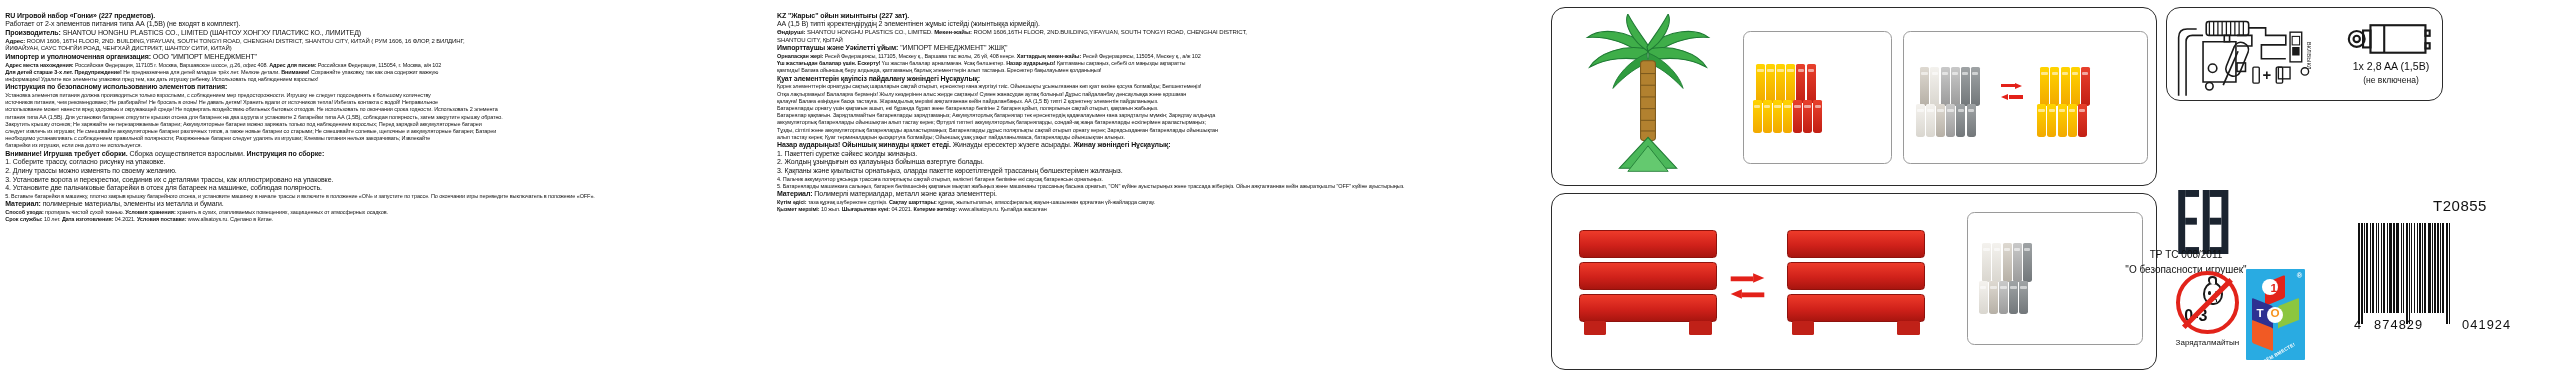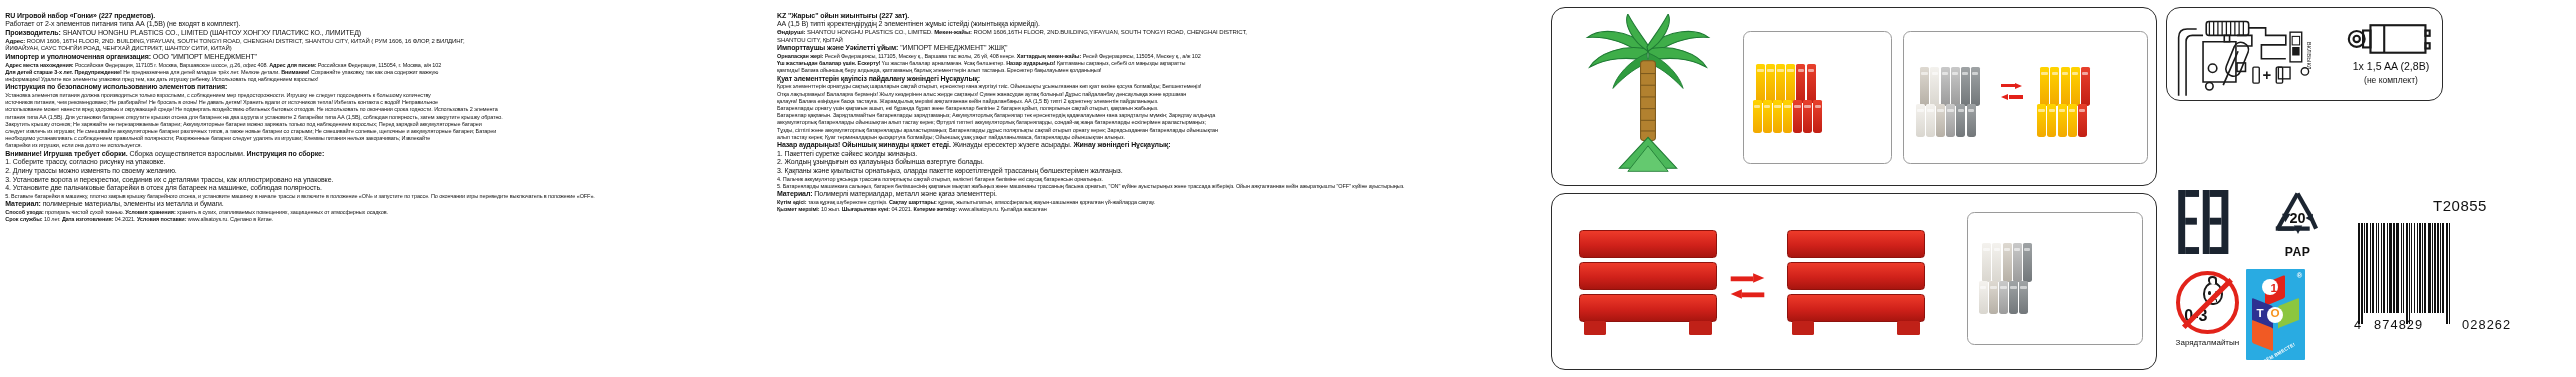--- a/index.html
+++ b/index.html
@@ -453,63 +453,46 @@
           <line x1="70" y1="8" x2="70" y2="60"></line>
           <rect x="30" y="18" width="14" height="32"></rect>
           <circle cx="18" cy="34" r="15"></circle>
           <circle cx="18" cy="34" r="6"></circle>
           <rect x="148" y="18" width="8" height="10"></rect>
           <rect x="148" y="42" width="8" height="10"></rect>
         </g>
       </svg>
 
       <div class="batt-label" style="left:176px; top:52px; width:96px;">
-        <div>1x 1,5 AA (2,8B)</div>
-        <div style="font-size:8.5px;">(не комплект)</div>
+        <div>1x 2,8 AA (1,5B)</div>
+        <div style="font-size:8.5px;">(не включена)</div>
       </div>
     </div>
 
     <div class="eac">
       <svg width="59" height="64" viewBox="0 0 110 120">
         <g fill="#1b2430">
           <rect x="2" y="0" width="13" height="120"></rect>
           <rect x="15" y="0" width="26" height="13"></rect>
           <rect x="15" y="52" width="22" height="13"></rect>
           <rect x="15" y="107" width="26" height="13"></rect>
           <rect x="48" y="0" width="13" height="120"></rect>
           <rect x="61" y="52" width="22" height="13"></rect>
           <rect x="83" y="0" width="13" height="120"></rect>
           <rect x="61" y="0" width="26" height="13"></rect>
           <rect x="61" y="107" width="26" height="13"></rect>
         </g>
       </svg>
     </div>
 
-
-    <div class="pap">
-      <svg width="69" height="59" viewBox="0 0 130 110" style="position:absolute; left:0; top:0;">
-        <g fill="none" stroke="#1b2430" stroke-width="8" stroke-linejoin="miter">
-          <path d="M65 8 L40 52"></path>
-          <path d="M65 8 L90 52"></path>
-          <path d="M28 74 L88 74"></path>
-        </g>
-        <g fill="#1b2430">
-          <polygon points="36,46 52,46 42,62"></polygon>
-          <polygon points="94,46 94,62 80,54"></polygon>
-          <polygon points="58,68 74,68 66,84"></polygon>
-        </g>
-        <g fill="none" stroke="#1b2430" stroke-width="8">
-          <path d="M40 52 L28 74"></path>
-          <path d="M90 52 L100 74"></path>
-          <path d="M24 74 L58 74"></path>
-        </g>
-      </svg>
-      <div class="papnum">20</div>
-      <div class="paptxt">PAP</div>
-    </div>
+    <div class="trtc">
+      <div>ТР ТС 008/2011</div>
+      <div>"О безопасности игрушек"</div>
+    </div>
+
 
     <div class="age03">
       <div class="circ"></div>
       <div class="baby">
         <div class="head"></div>
         <div class="curl"></div>
         <div class="eye l"></div>
         <div class="eye r"></div>
         <div class="mouth"></div>
       </div>
@@ -567,19 +550,19 @@
           <span style="width: 1.6px; margin-right: 1.1px;"></span>
           <span style="width: 1.6px; margin-right: 1.1px;"></span>
           <span style="width: 1.1px; margin-right: 1.1px;"></span>
           <span style="width: 2.1px; margin-right: 2.1px;"></span>
           <span class="long" style="width: 1.6px; margin-right: 1.1px;"></span>
           <span class="long" style="width: 1.6px; margin-right: 0px;"></span>
         </div>
       <div class="bc-digits">
         <span class="d0">4</span>
         <span class="dl">874829</span>
-        <span class="dr">028262</span>
+        <span class="dr">041924</span>
       </div>
     </div>
 
   </div>
 </div>
 
 
 </body></html>

